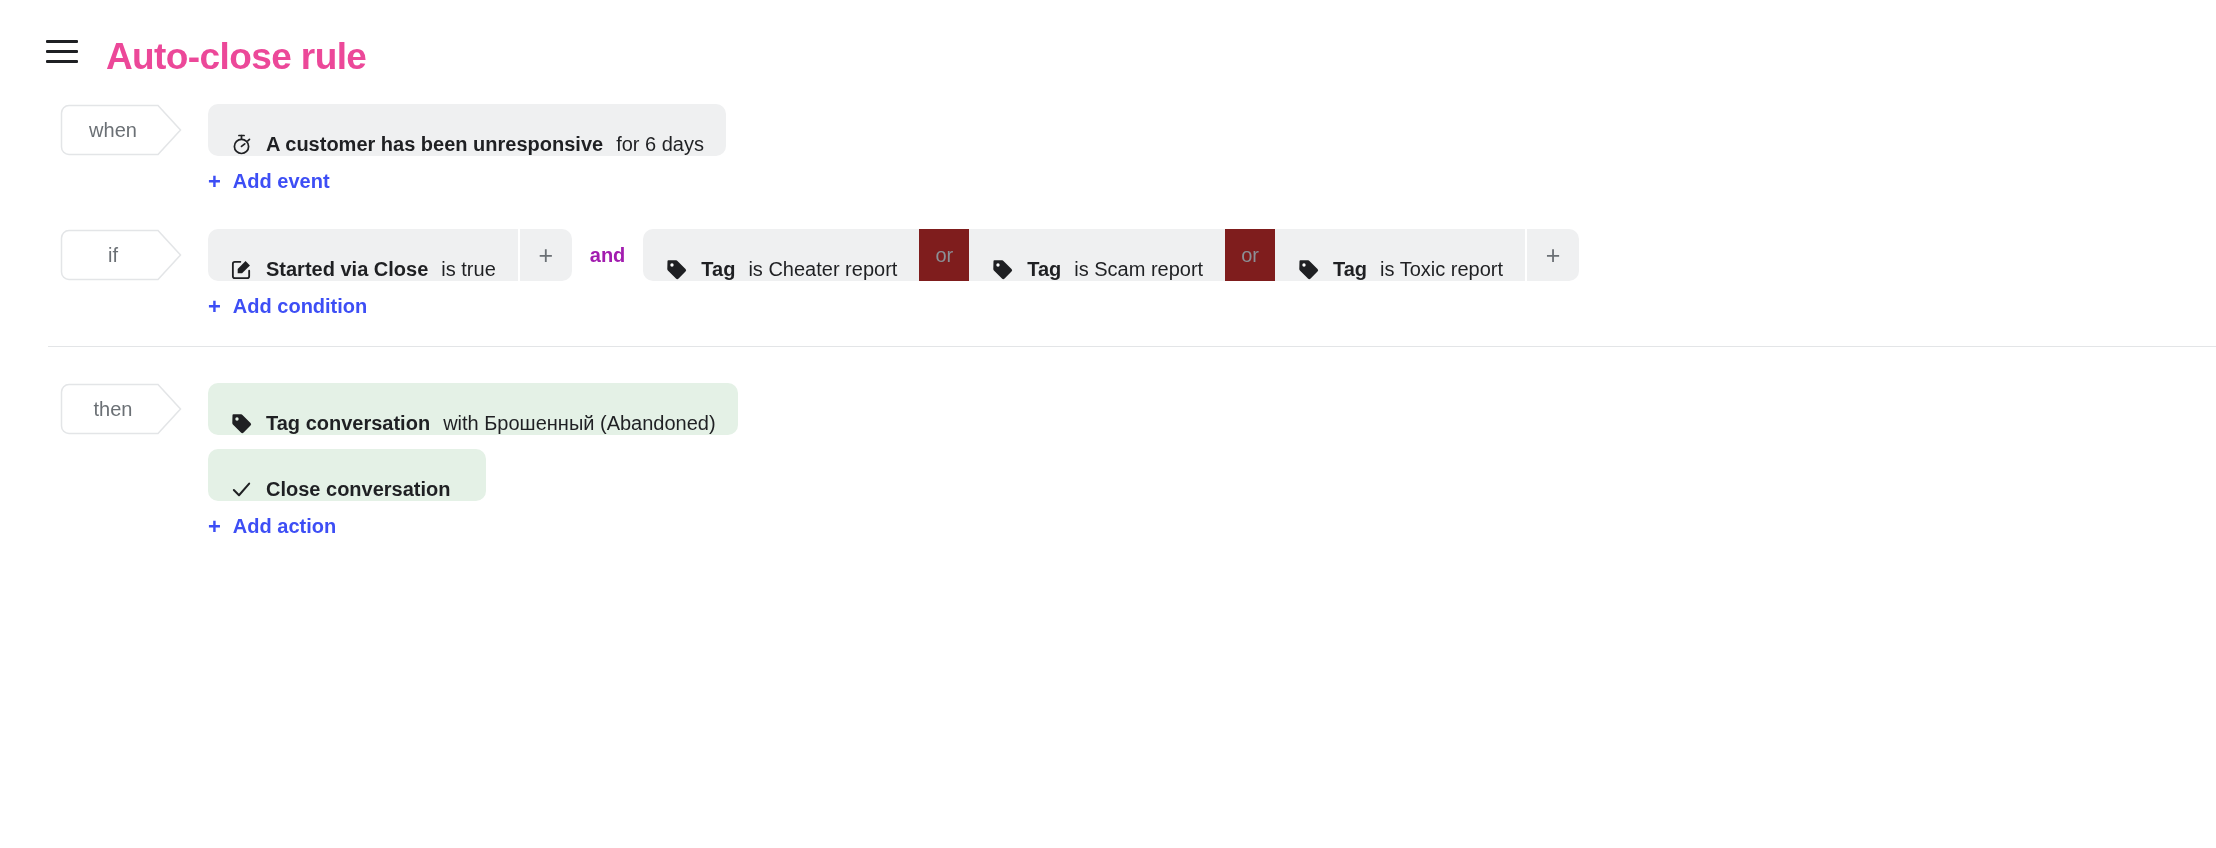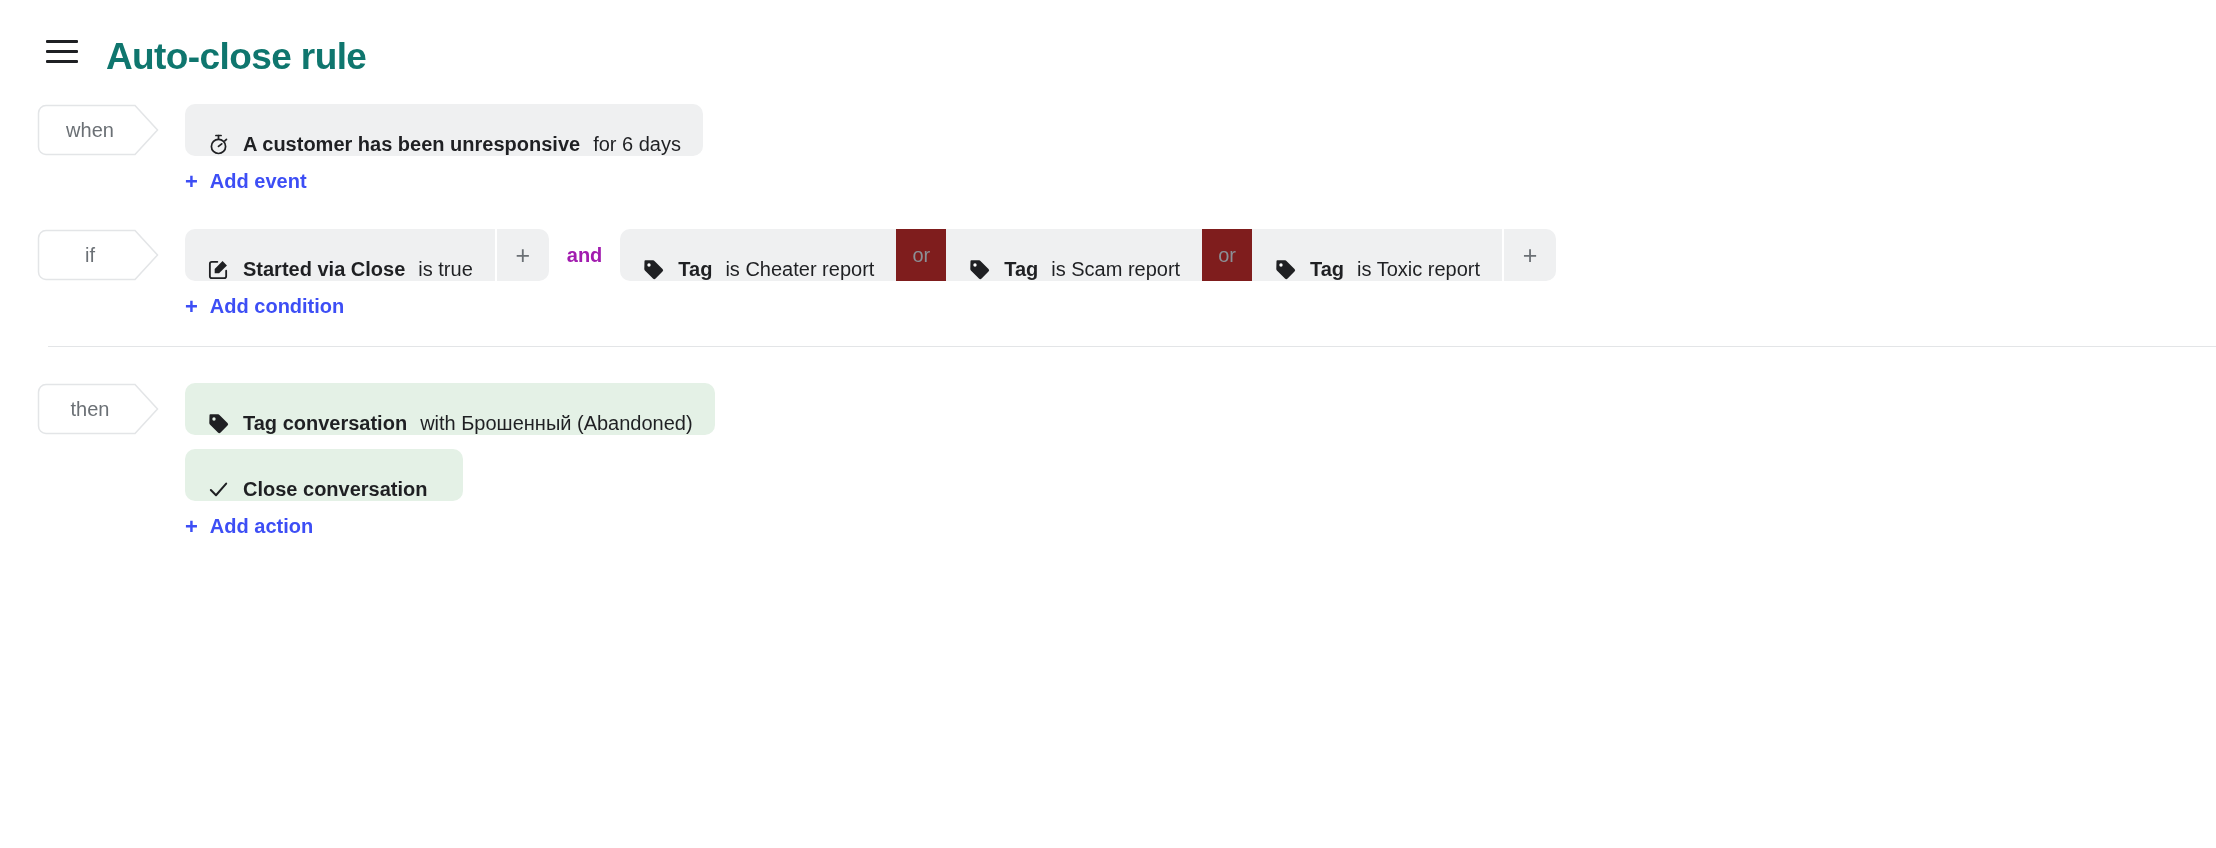--- a/index.html
+++ b/index.html
@@ -39,35 +39,35 @@
     display: block;
     width: 32px;
     height: 3px;
     background: #1f2023;
     border-radius: 1px;
   }
   .page-title {
     font-size: 37px;
     font-weight: bold;
     letter-spacing: -0.6px;
-    color: #0f766e;
+    color: #ec4899;
     line-height: 1;
     white-space: nowrap;
     margin-top: 11px;
   }
 
   
   .rule-body {
     padding: 0 0 0 0;
   }
 
   .rule-row {
     display: flex;
     align-items: flex-start;
-    padding-left: 37px;
+    padding-left: 60px;
   }
 
   
   .label-tag {
     position: relative;
     width: 122px;
     height: 52px;
     flex: 0 0 auto;
     margin-top: 0;
   }

